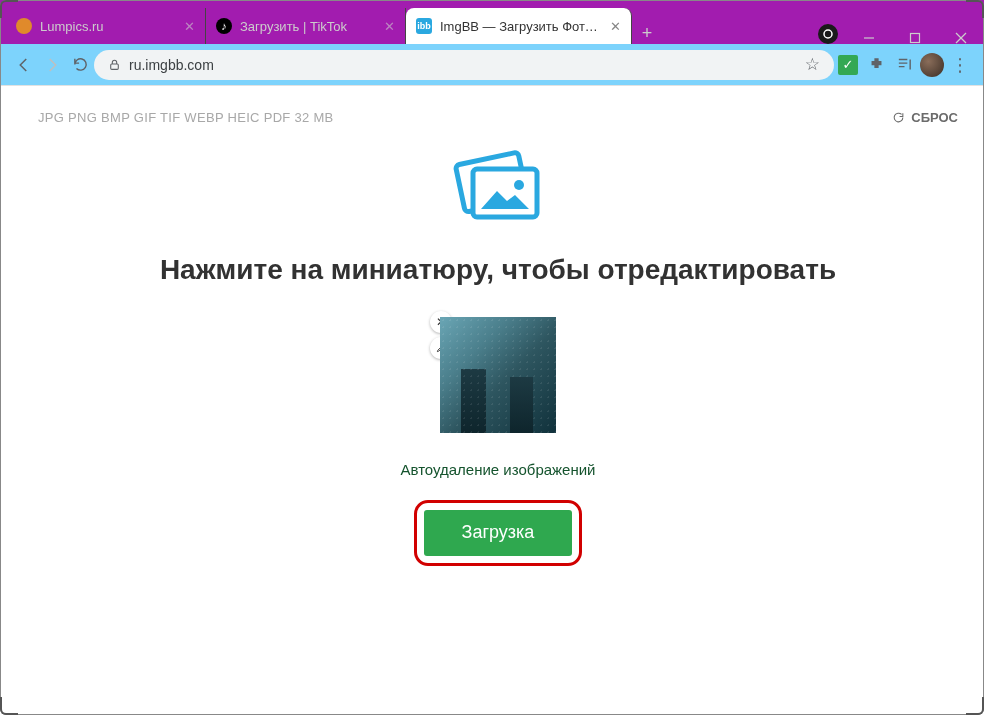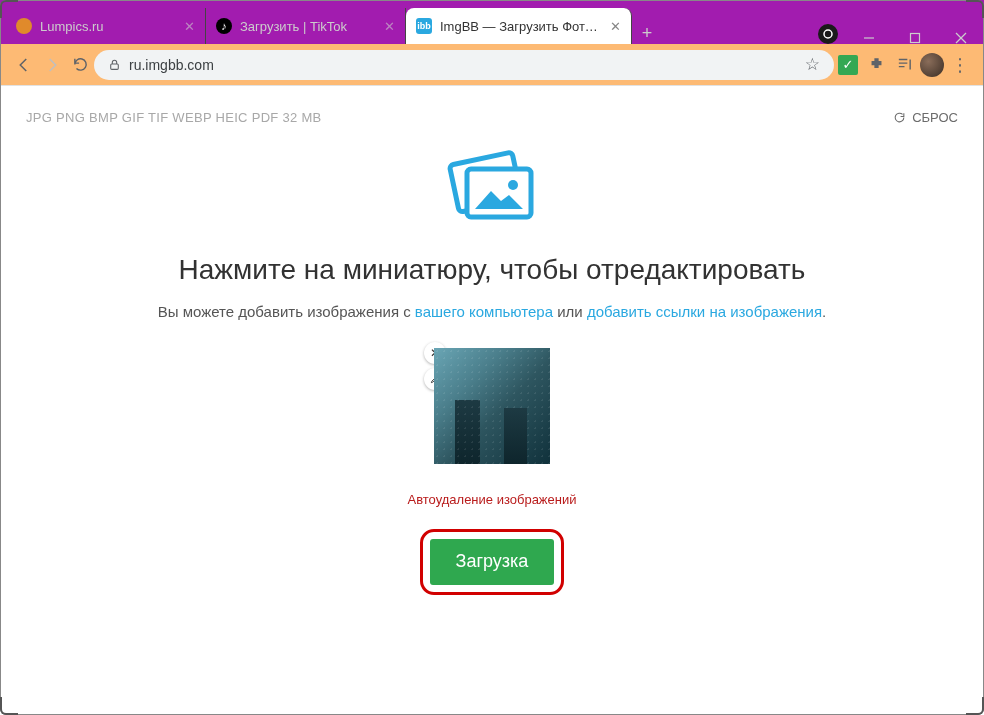--- a/index.html
+++ b/index.html
@@ -16,55 +16,55 @@
   .fav-ibb { background:#2aa8e0; border-radius:3px; color:#fff; font-size:9px; display:flex; align-items:center; justify-content:center; font-weight:bold;}
   .tab .label { flex:1; white-space:nowrap; overflow:hidden; text-overflow:ellipsis; }
   .tab .close { margin-left:6px; color:inherit; opacity:.6; }
   .newtab { width:30px; display:flex; align-items:center; justify-content:center; color:#ccc; font-size:18px; }
   .winctrl { display:flex; }
   .winbtn { width:46px; display:flex; align-items:center; justify-content:center; color:#ccc; }
   .winbtn svg { width:12px; height:12px; }
   .music-badge{width:20px;height:20px;border-radius:50%;background:#1a1a1a;display:flex;align-items:center;justify-content:center;margin:12px 8px 0 6px;}
 
   
-  .toolbar { height:42px; background:#fdba74; display:flex; align-items:center; padding:0 10px; border-bottom:1px solid #e2e2e2; }
+  .toolbar { height:42px; background:#7dd3fc; display:flex; align-items:center; padding:0 10px; border-bottom:1px solid #e2e2e2; }
   .navbtn { width:28px; height:28px; display:flex; align-items:center; justify-content:center; color:#5f6368; border-radius:50%; }
   .navbtn.disabled{color:#bfbfbf;}
   .omni { flex:1; height:30px; background:#f1f3f4; border-radius:15px; display:flex; align-items:center; padding:0 14px; gap:8px; color:#5f6368; font-size:14px;}
   .omni .url{ color:#3c4043; }
   .ext { width:28px; height:28px; display:flex; align-items:center; justify-content:center; color:#5f6368;}
   .check{width:20px;height:20px;background:#34a853;display:flex;align-items:center;justify-content:center;color:#fff;border-radius:2px;font-size:13px;}
   .avatar{width:24px;height:24px;border-radius:50%;background:radial-gradient(circle at 35% 35%, #8a6d5a, #3a2d24);}
   .dots{font-size:18px;letter-spacing:0;}
 
   
-  .page { position:relative; padding:24px 26px 0; }
+  .page { position:relative; padding:24px 26px 0;margin-left:12px; }
   .formats { color:#a8a8a8; font-size:13px; letter-spacing:.3px; }
-  .reset { position:absolute; right:26px; top:24px; color:#6b6b6b; font-size:13px; display:flex; align-items:center; gap:6px; }
+  .reset { position:absolute; right:26px; top:24px; color:#6b6b6b; font-size:13px; display:flex; align-items:center; gap:6px;font-weight:bold; }
 
   .hero { text-align:center; margin-top:18px; }
   .logo { display:inline-block; }
-  .h1 { color:#323232; font-size:28px; font-weight:400; line-height:1.35; margin-top:14px; }
+  .h1 { color:#323232; font-size:28px; font-weight:700; line-height:1.35; margin-top:14px; }
   .lead { color:#555; font-size:15px; margin-top:14px; }
   .lead a { color:#2aa8e0; text-decoration:none; }
 
   .thumbwrap { margin:28px auto 0; width:116px; position:relative; }
   .thumb { width:116px; height:116px; background:linear-gradient(135deg,#6aa6b5 0%,#4b7f8c 30%,#2e5660 55%,#10313b 100%); position:relative; overflow:hidden; }
   .thumb::before{content:"";position:absolute;bottom:0;left:18%;width:22%;height:55%;background:linear-gradient(#1d3a43,#0e252c);filter:blur(.5px);} 
   .thumb::after{content:"";position:absolute;bottom:0;right:20%;width:20%;height:48%;background:linear-gradient(#1d3a43,#0e252c);}
   .rain{position:absolute;inset:0;background:radial-gradient(rgba(255,255,255,.25) 1px,transparent 1px);background-size:7px 7px;opacity:.35;}
   .tbtn { position:absolute; left:-10px; width:22px; height:22px; border-radius:50%; background:#fff; box-shadow:0 1px 3px rgba(0,0,0,.3); display:flex; align-items:center; justify-content:center; color:#333; font-size:12px;}
   .tbtn.del{ top:-6px; }
   .tbtn.edit{ top:20px; }
 
-  .section-label{ text-align:center; color:#b91c1c; font-size:13px; margin-top:28px; }
+  .section-label{ text-align:center; color:#14532d; font-size:15px; margin-top:28px; }
   .select { width:300px; height:36px; margin:10px auto 0; border:1px solid #d4d4d4; border-radius:3px; display:flex; align-items:center; padding:0 12px; color:#333; font-size:14px; justify-content:space-between;}
   .select .chev{color:#555;}
 
-  .ctawrap{ width:144px; margin:22px auto 0; border:3px solid #d10000; border-radius:14px; padding:7px; }
+  .ctawrap{ width:168px; margin:22px auto 0; border:3px solid #d10000; border-radius:14px; padding:7px; }
   .cta{ width:100%; height:46px; background:#2fa84f; color:#fff; font-size:18px; border:none; border-radius:3px; display:flex; align-items:center; justify-content:center; }
 
   .frame{position:absolute;inset:0;border:1px solid #888;border-radius:6px;pointer-events:none;}
   .corner{position:absolute;width:18px;height:18px;border:2px solid #555;}
   .corner.tl{top:-1px;left:-1px;border-right:none;border-bottom:none;border-top-left-radius:6px;}
   .corner.tr{top:-1px;right:-1px;border-left:none;border-bottom:none;border-top-right-radius:6px;}
   .corner.bl{bottom:-1px;left:-1px;border-right:none;border-top:none;border-bottom-left-radius:6px;}
   .corner.br{bottom:-1px;right:-1px;border-left:none;border-top:none;border-bottom-right-radius:6px;}
 </style>
 </head>
@@ -181,23 +181,20 @@
           <rect x="18" y="14" width="64" height="48" rx="4" fill="#fff" stroke="#2aa8e0" stroke-width="5"></rect>
         </g>
         <rect x="30" y="26" width="64" height="48" rx="4" fill="#fff" stroke="#2aa8e0" stroke-width="5"></rect>
         <circle cx="76" cy="42" r="5" fill="#2aa8e0"></circle>
         <path d="M38 66 L54 48 L64 58 L72 52 L86 66 Z" fill="#2aa8e0"></path>
       </svg>
     </span>
     <div class="h1">
       <span>Нажмите на миниатюру, чтобы отредактировать</span><br>
     </div>
-    <div class="lead">
-      <span>Вы можете добавить изображения с </span><a href="#">вашего компьютера</a><span> или </span><a href="#">добавить ссылки на изображения</a><span>.</span>
-    </div>
 
     <div class="thumbwrap">
       <div class="tbtn del">✕</div>
       <div class="tbtn edit">
         <svg width="11" height="11" viewBox="0 0 24 24">
             <path d="M3 21l3-1 12-12-2-2L4 18l-1 3zM16 5l3 3" stroke="currentColor" stroke-width="2" fill="none"></path>
           </svg>
       </div>
       <div class="thumb">
           <div class="rain"></div>

